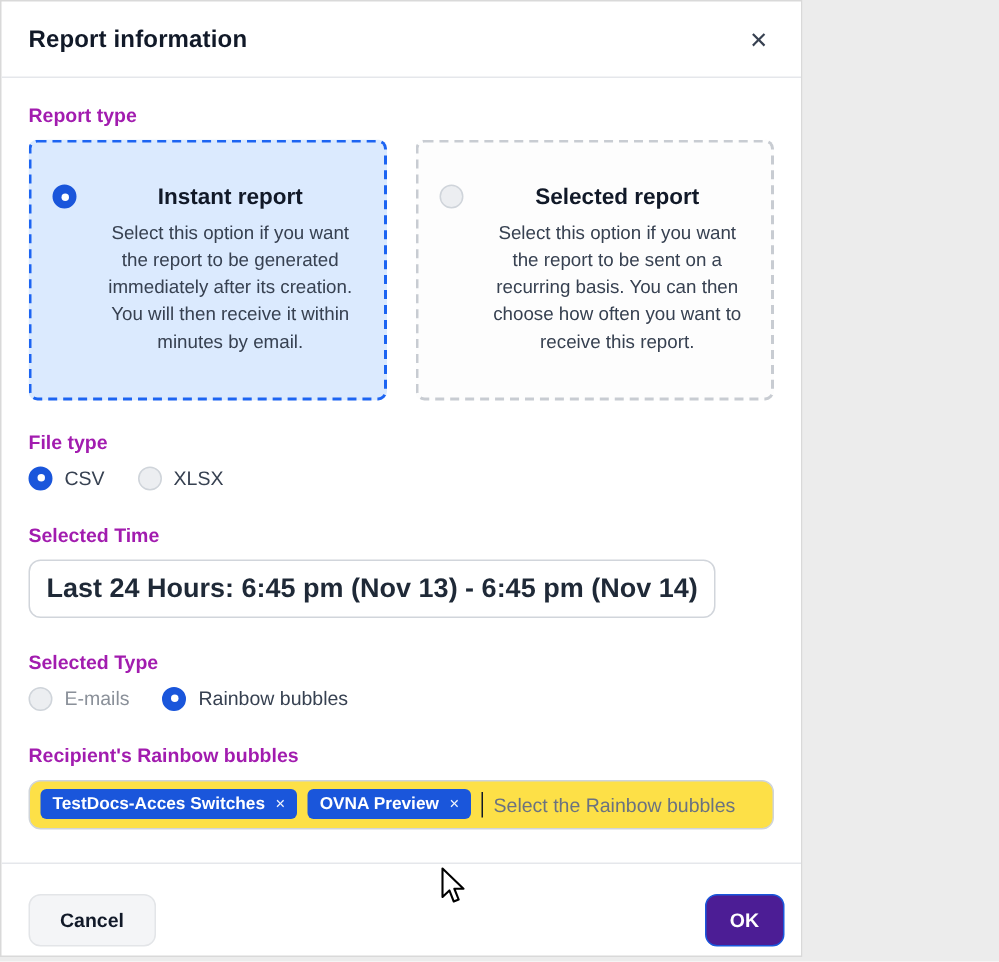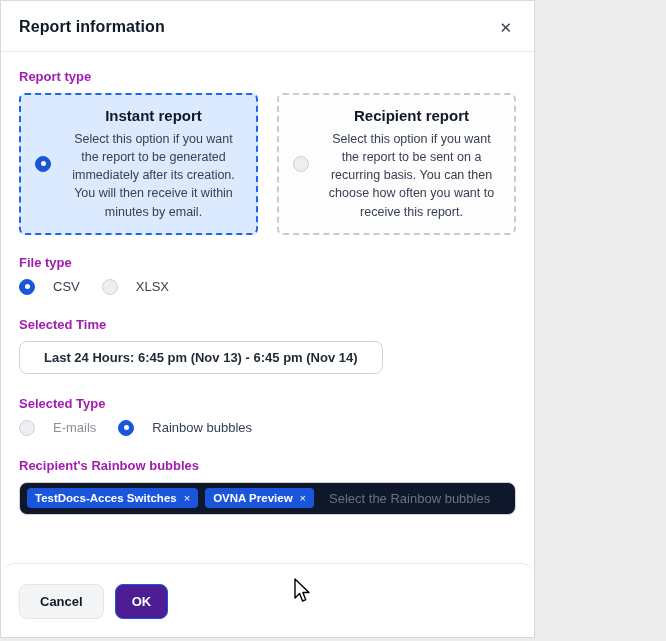--- a/index.html
+++ b/index.html
@@ -12,53 +12,53 @@
   .modal-header { display:flex; align-items:center; justify-content:space-between;
                   padding:17px 22px 15px 18px; border-bottom:1px solid #e5e7eb; }
   .dialog-title { font-size:16px; font-weight:bold; color:#111928; letter-spacing:.1px; }
   .close-btn { background:none; border:none; font-size:15px; color:#374151; cursor:pointer; line-height:1; }
 
   .modal-body { flex:1; padding:17px 18px 0 18px; }
 
   .field-label { font-size:13px; font-weight:bold; color:#a21caf; margin-bottom:9px; }
 
   .cards { display:flex; gap:19px; margin-bottom:20px; }
-  .card { flex:1; display:flex; align-items:center; gap:14px; padding:12px 14px;
+  .card { flex:1; display:flex; gap:14px; padding:28px 14px;
           border-radius:6px; border:2px dashed #c8ccd2; background:#fdfdfd; min-height:134px; cursor:pointer; }
   .card.selected { background:#dbeafe; border-color:#1c64f2; }
   .card-text { flex:1; text-align:center; }
   .card-title { display:block; font-size:15px; font-weight:bold; color:#111928; margin-bottom:6px; }
   .card-desc { display:block; font-size:12.5px; color:#374151; line-height:1.45; }
 
   .radio { width:16px; height:16px; min-width:16px; border-radius:50%; position:relative;
            background:#eceef1; border:1px solid #cfd4da; display:inline-block; }
   .radio.checked { background:#1a56db; border-color:#1a56db; }
   .radio.checked::after { content:""; position:absolute; left:50%; top:50%; width:5px; height:5px;
            margin:-2.5px 0 0 -2.5px; border-radius:50%; background:#ffffff; }
 
   .radio-row { display:flex; align-items:center; gap:22px; margin-bottom:22px; }
   .radio-opt { display:flex; align-items:center; gap:8px; cursor:pointer; }
-  .radio-opt .opt-label { font-size:13px; color:#374151;margin-left:10px; }
+  .radio-opt .opt-label { font-size:13px; color:#374151; }
   .radio-opt.dim .opt-label { color:#8a9099; }
 
   .section { margin-bottom:22px; }
 
   .time-input { display:inline-flex; align-items:center; border:1px solid #d1d5db; border-radius:8px;
-                padding:8px 24px; font-size:13px; font-weight:bold; color:#1f2937; background:#fff; cursor:pointer; }
+                padding:8px 11px; font-size:18px; font-weight:bold; color:#1f2937; background:#fff; cursor:pointer; }
 
   .chips-input { display:flex; align-items:center; gap:7px; border:1px solid #cfd4da; border-radius:8px;
-                 padding:4px 7px; min-height:33px; background:#0f172a; cursor:text; }
+                 padding:4px 7px; min-height:33px; background:#fde047; cursor:text; }
   .chip { display:inline-flex; align-items:center; gap:7px; background:#1a56db; color:#fff;
           border-radius:4px; padding:4px 8px; font-size:11.5px; font-weight:bold; white-space:nowrap; cursor:default; }
   .chip-x { font-weight:normal; font-size:11px; opacity:.95; cursor:pointer; }
   .caret { display:inline-block; width:1px; height:17px; background:#111928; }
   .placeholder { font-size:13px; color:#6b7280; }
 
-  .modal-footer { margin-top:auto; border-top:1px solid #e5e7eb; display:flex; justify-content:flex-start;
-                  align-items:flex-start; gap:11px; padding:20px 11px 0 18px; height:74px;border-radius:13px; }
+  .modal-footer { margin-top:auto; border-top:1px solid #e5e7eb; display:flex; justify-content:space-between;
+                  align-items:flex-start; gap:11px; padding:20px 11px 0 18px; height:74px; }
   .btn { border-radius:8px; font-size:13px; font-weight:bold; cursor:pointer; font-family:inherit; }
   .btn-cancel { background:#f4f5f7; border:1px solid #e3e5e8; color:#111928; padding:9px 20px; }
   .btn-ok { background:#4c1d95; border:1px solid #1a56db; color:#ffffff; padding:9px 16px; }
 
   .cursor { position:absolute; left:291px; top:578px; width:22px; height:26px; pointer-events:none; }
 </style>
 </head>
 <body>
 
 <div class="modal">
@@ -76,21 +76,21 @@
         <div class="card selected">
           <span class="radio checked"></span>
           <span class="card-text">
             <span class="card-title">Instant report</span>
             <span class="card-desc">Select this option if you want the report to be generated immediately after its creation. You will then receive it within minutes by email.</span>
           </span>
         </div>
         <div class="card">
           <span class="radio"></span>
           <span class="card-text">
-            <span class="card-title">Recipient report</span>
+            <span class="card-title">Selected report</span>
             <span class="card-desc">Select this option if you want the report to be sent on a recurring basis. You can then choose how often you want to receive this report.</span>
           </span>
         </div>
       </div>
     </div>
 
     <div>
       <div class="field-label">File type</div>
       <div class="radio-row">
         <span class="radio-opt">

